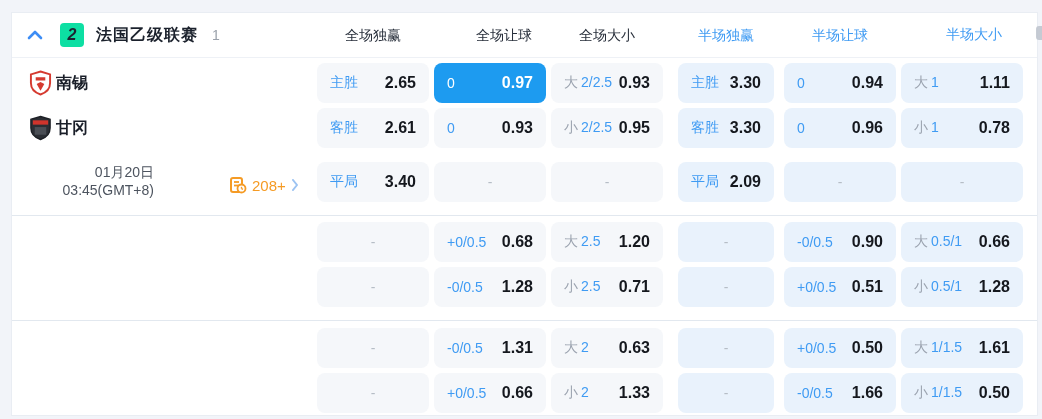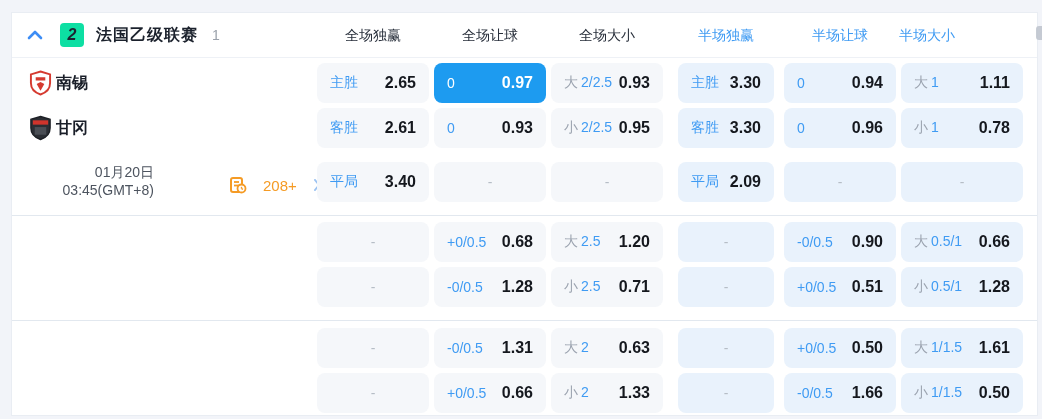--- a/index.html
+++ b/index.html
@@ -21,21 +21,21 @@
          font-weight:bold;font-style:italic;text-align:center;line-height:24px;font-size:16px;margin-right:12px;}
   .league-name{font-size:16px;font-weight:bold;color:#1b212c;letter-spacing:1px;}
   .match-count{font-size:14px;color:#9aa1ab;margin-left:14px;}
   .col-head{position:absolute;top:0;height:44px;line-height:44px;text-align:center;font-size:14px;color:#272e3a;}
   .col-head.half{color:#3f9bf3;}
   .cutoff-icon{position:absolute;left:1036px;top:26px;width:8px;height:14px;background:#b9bfc9;border-radius:3px 0 0 3px;opacity:.8;cursor:pointer;}
   
   .team-row{position:absolute;left:17px;height:40px;display:flex;align-items:center;gap:4px;}
   .team-name{font-size:16px;font-weight:bold;color:#1a1f29;}
   .match-meta{position:absolute;left:6px;top:150px;width:136px;text-align:right;font-size:14px;color:#4d545f;line-height:18px;}
-  .markets-link{position:absolute;left:217px;top:162px;height:20px;display:flex;align-items:center;gap:16px;cursor:pointer;}
+  .markets-link{position:absolute;left:217px;top:162px;height:20px;display:flex;align-items:center;gap:5px;cursor:pointer;}
   .markets-count{font-size:15px;color:#f59b25;}
   
   .cell{position:absolute;height:40px;border-radius:8px;background:#f5f7fa;
         display:flex;align-items:center;justify-content:space-between;
         padding:0 13px;box-sizing:border-box;cursor:pointer;}
   .cell.half{background:#e9f2fc;}
   .cell.selected{background:#1d9bf0;}
   .cell.selected .hcp,.cell.selected .val{color:#ffffff;}
   .cell.empty{justify-content:center;cursor:default;}
   .cl{display:flex;align-items:baseline;}
@@ -57,25 +57,25 @@
         <svg width="16" height="10" viewBox="0 0 16 10">
           <polyline points="2,8 8,2 14,8" fill="none" stroke="#3d8df5" stroke-width="2.6" stroke-linecap="round" stroke-linejoin="round"></polyline>
         </svg>
       </span>
       <span class="badge">2</span>
       <span class="league-name">法国乙级联赛</span>
       <span class="match-count">1</span>
     </div>
     <div id="col-headers">
         <div class="col-head" style="left: 305px; width: 112px;">全场独赢</div>
-        <div class="col-head" style="left: 422px; width: 112px;">全场让球</div>
+        <div class="col-head" style="left: 436px; width: 112px;">全场让球</div>
         <div class="col-head" style="left: 539px; width: 112px;">全场大小</div>
         <div class="col-head half" style="left: 666px; width: 96px;">半场独赢</div>
         <div class="col-head half" style="left: 772px; width: 112px;">半场让球</div>
-        <div class="col-head half" style="left: 854px; width: 122px;">半场大小</div>
+        <div class="col-head half" style="left: 901px; width: 122px; font-family: Liberation Serif, serif;">半场大小</div>
       </div>
   </div>
 
   <div class="team-row" style="top:50px;">
     <svg width="23" height="26" viewBox="0 0 24 26">
       <path d="M12 1 L22 4 V13 C22 19 18 23 12 25 C6 23 2 19 2 13 V4 Z" fill="#ffffff" stroke="#d53a30" stroke-width="2"></path>
       <rect x="7" y="7" width="10" height="3.4" fill="#d53a30"></rect>
       <path d="M12 12 l4 2 -4 7 -4 -7 z" fill="#d53a30"></path>
     </svg>
     <span class="team-name">南锡</span>

